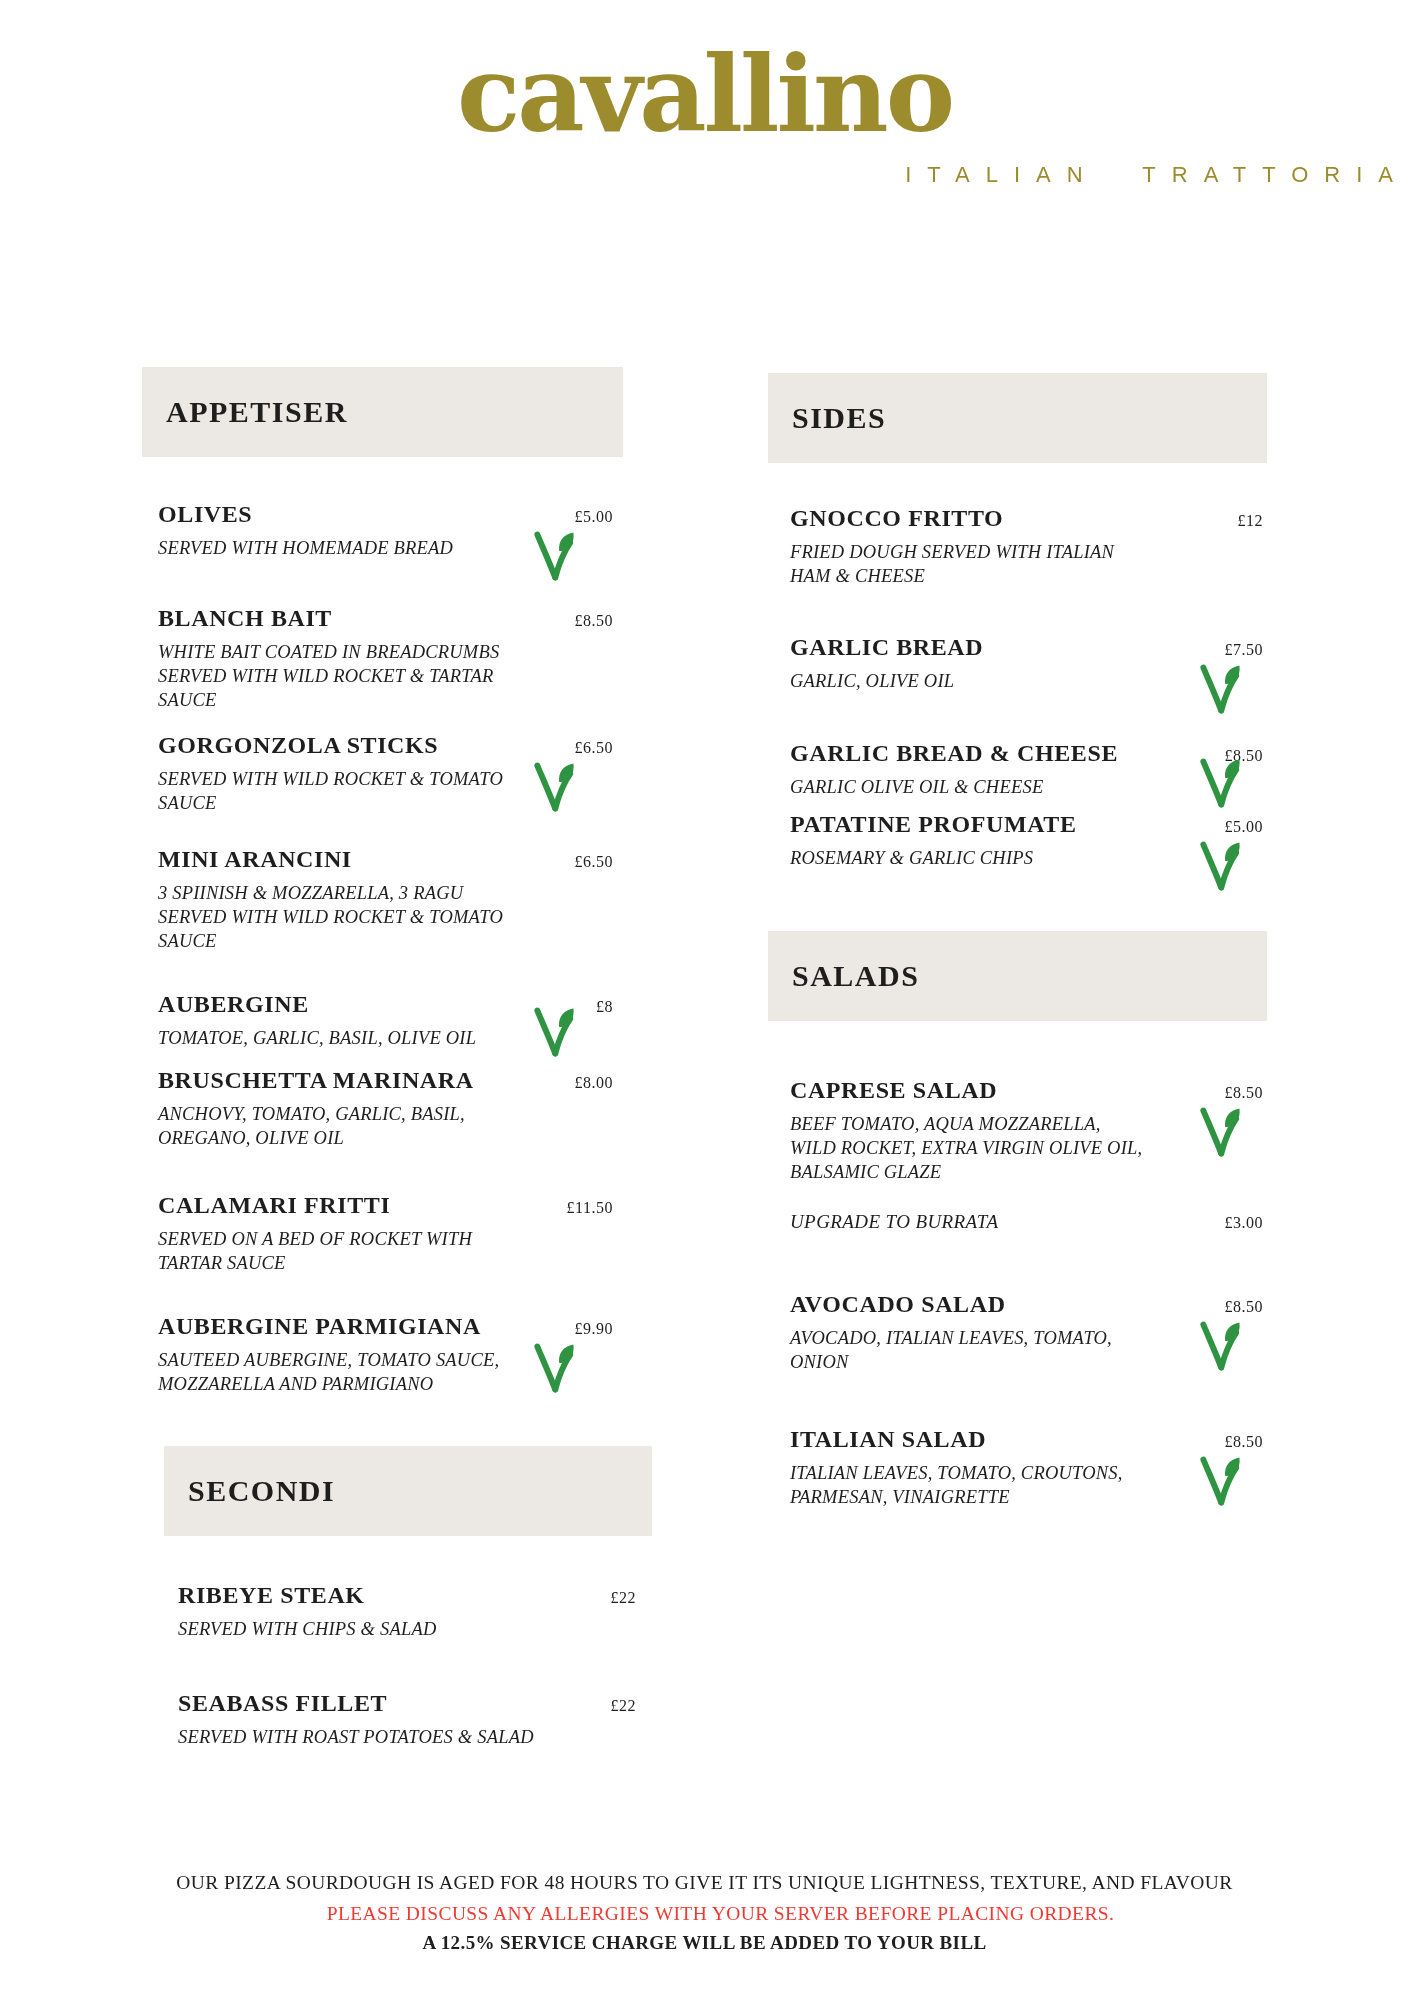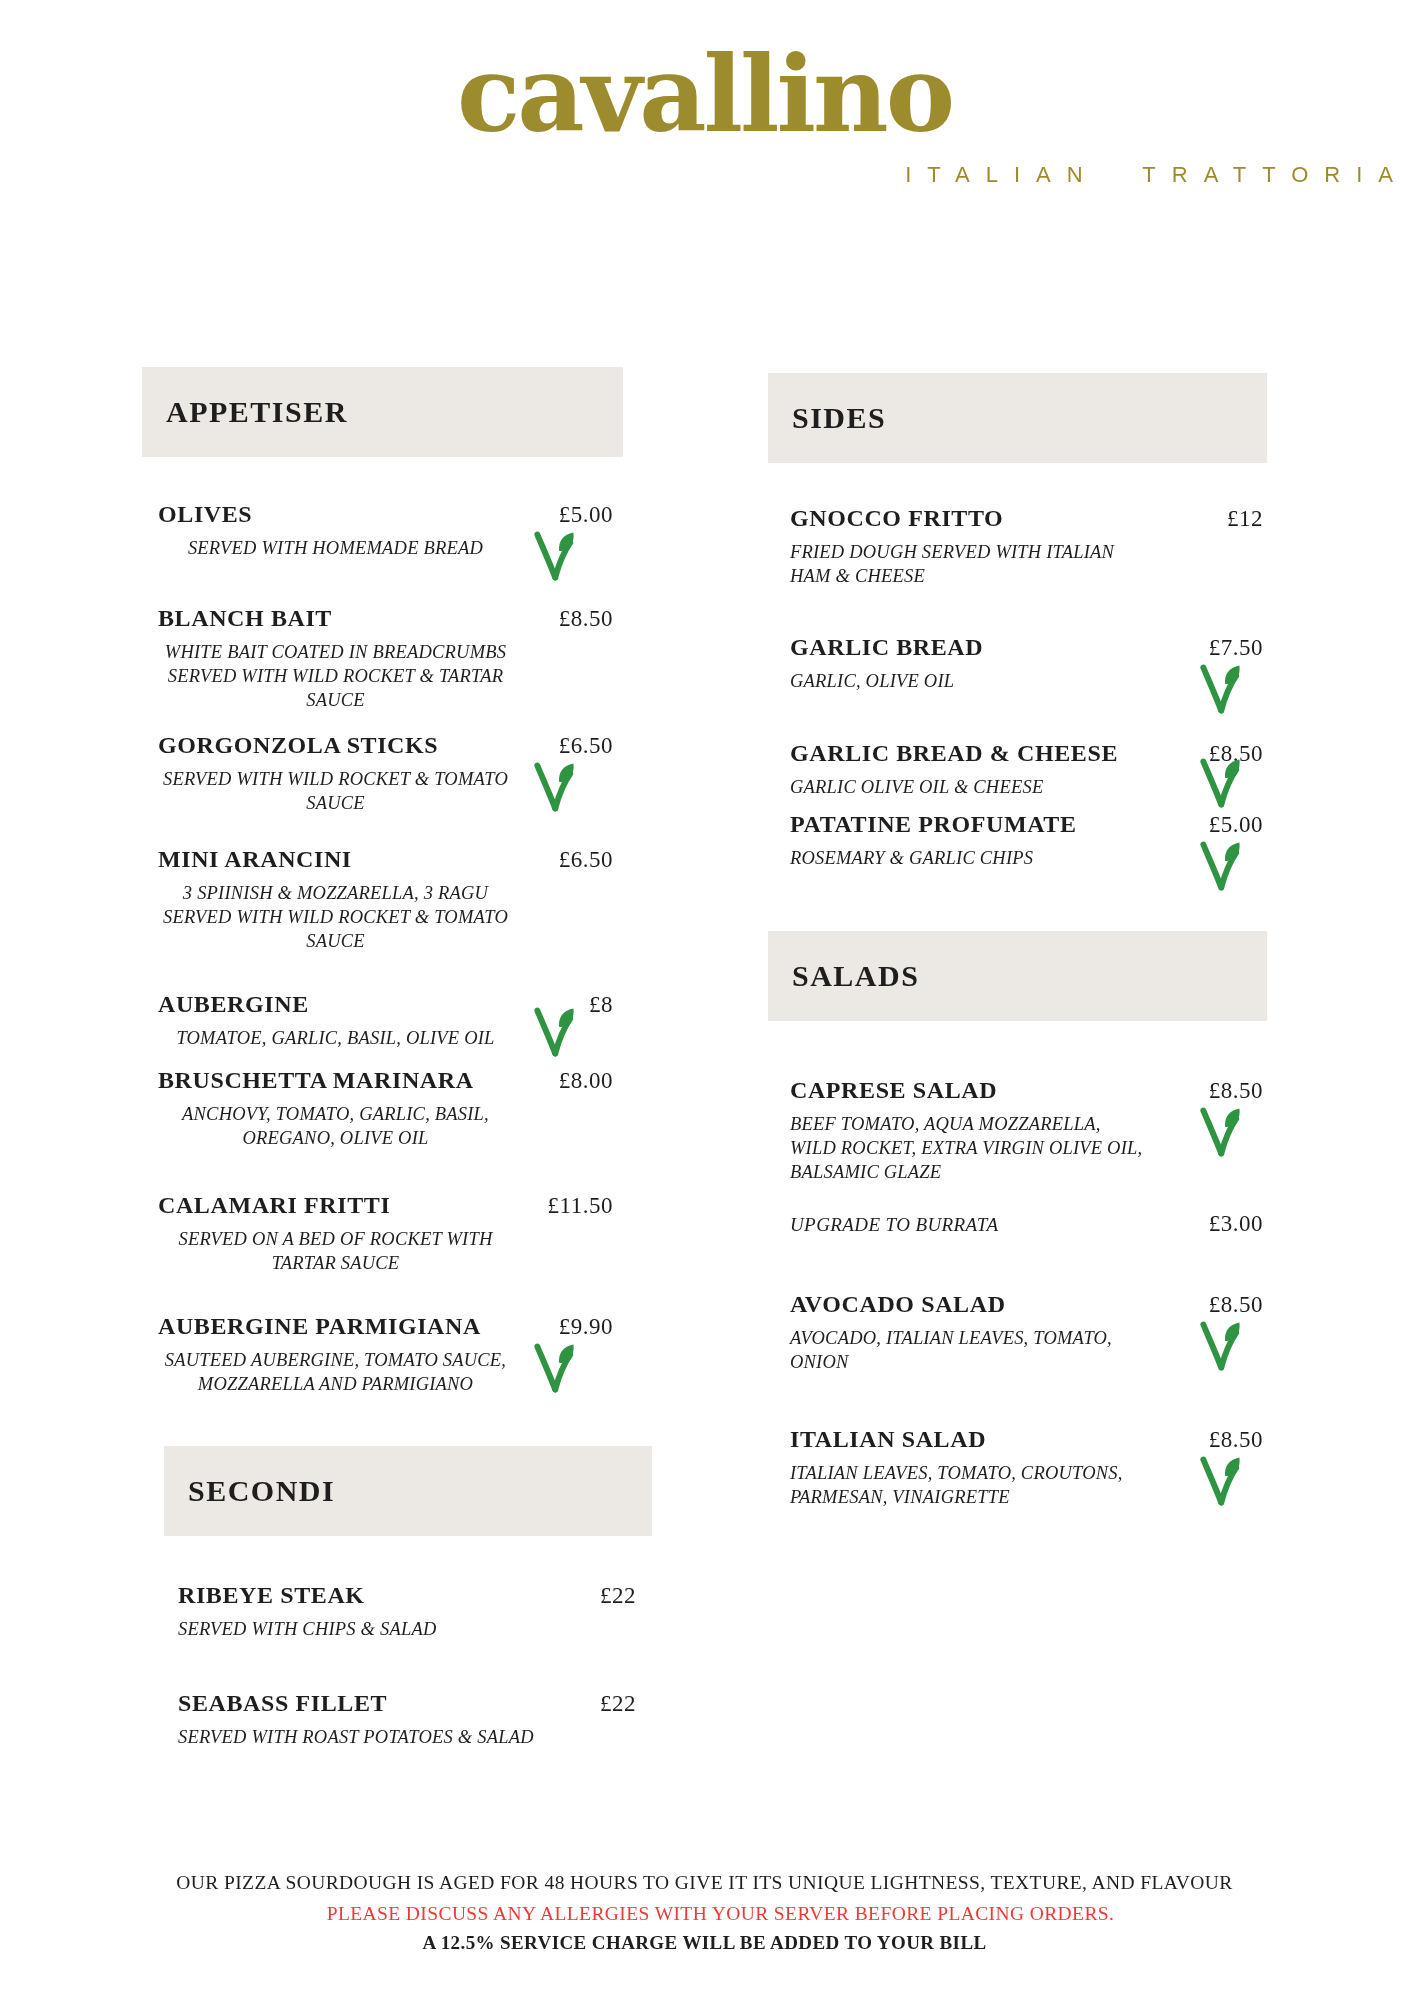--- a/index.html
+++ b/index.html
@@ -22,38 +22,38 @@
     font-family:"DejaVu Serif", serif;font-weight:700;
     font-size:104px;line-height:1.02;letter-spacing:-3px;
   }
   .brand-tagline{
     margin-top:14px;font-family:"Liberation Sans", sans-serif;
     font-size:22px;letter-spacing:16px;word-spacing:22px;font-weight:400;text-align:right;
   }
 
   
   .section{position:absolute;}
-  #sec-appetiser{left:142px;top:367px;width:481px;height:1060px;text-align:center;}
+  #sec-appetiser{left:142px;top:367px;width:481px;height:1060px;}
   #sec-sides{left:768px;top:373px;width:499px;height:560px;}
   #sec-salads{left:768px;top:931px;width:499px;height:640px;}
   #sec-secondi{left:164px;top:1446px;width:488px;height:420px;}
 
   .section-header{
     height:90px;background:var(--header-bg);
     display:flex;align-items:center;padding-left:24px;box-sizing:border-box;
   }
   .section-title{font-size:30px;font-weight:700;letter-spacing:1.5px;}
 
   
   .item{position:absolute;left:16px;right:10px;}
   .sec-right .item{left:22px;right:4px;}
   #sec-secondi .item{left:14px;right:16px;}
   .head{display:flex;justify-content:space-between;align-items:baseline;}
   .name{font-size:24px;font-weight:700;letter-spacing:0.6px;white-space:nowrap;}
-  .price{font-size:23px;letter-spacing:0.5px;}
+  .price{font-size:16px;letter-spacing:0.5px;}
   .desc{
     margin-top:8px;font-style:italic;font-size:18.5px;line-height:24px;
     max-width:355px;letter-spacing:0.2px;
   }
   .item--sub .name{font-weight:400;font-style:italic;font-size:19px;letter-spacing:0.4px;}
 
   .veg{position:absolute;top:30px;right:30px;width:52px;height:50px;color:var(--veg-green);}
   .sec-right .veg{right:14px;}
   .veg svg{width:100%;height:100%;display:block;}
 

